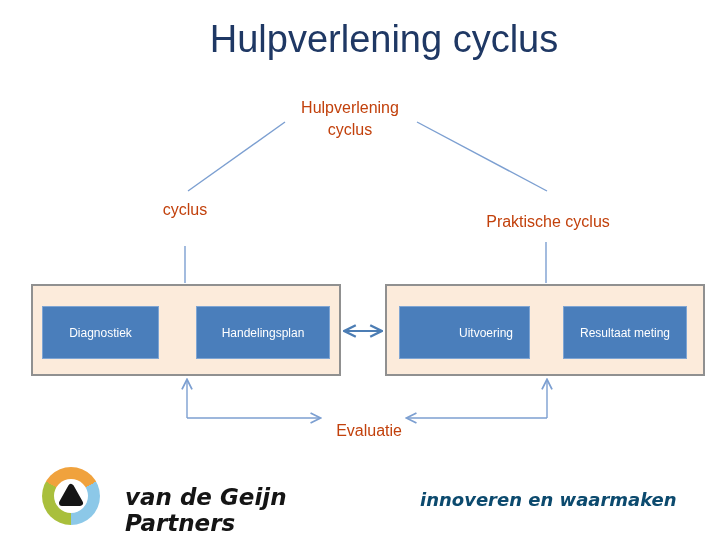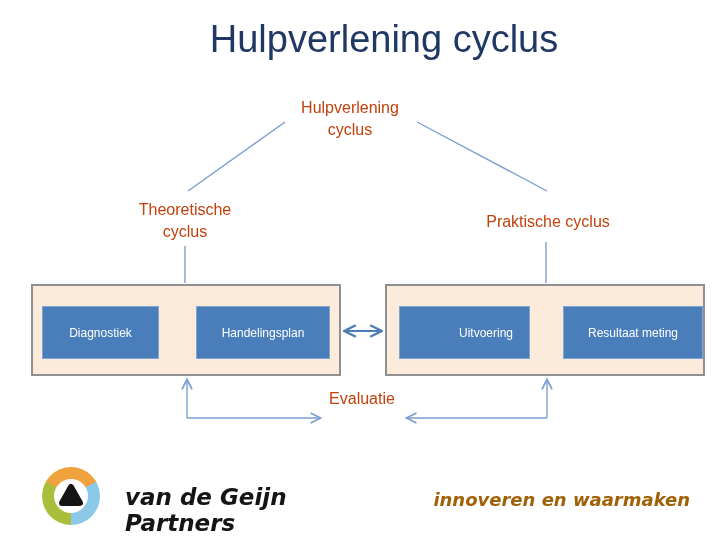--- a/index.html
+++ b/index.html
@@ -17,21 +17,21 @@
     color:var(--title,#1F3864);
     padding-left:20px;
   }
 
   
   .dlabel{font-size:16px;color:#c2410c;text-align:center;line-height:22px;}
   .dlabel span{display:block;}
   .root-label{left:270px;top:97px;width:160px;}
   .left-branch-label{left:105px;top:199px;width:160px;}
   .right-branch-label{left:458px;top:211px;width:180px;}
-  .evaluation-label{left:322px;top:388px;width:80px;}
+  .evaluation-label{left:322px;top:420px;width:80px;text-align:right;}
 
   
   .group-box{
     background:var(--group-fill,#FCEBDB);
     border:2px solid var(--group-border,#909090);
     box-sizing:border-box;
   }
   .group-left{left:31px;top:284px;width:310px;height:92px;}
   .group-right{left:385px;top:284px;width:320px;height:92px;}
 
@@ -39,21 +39,21 @@
   .node-box{
     background:var(--box-fill,#4A7EBB);
     border:1px solid var(--box-border,#7FA5D3);
     box-sizing:border-box;
     color:#ffffff;font-size:12px;text-align:center;
     display:flex;align-items:center;justify-content:center;
   }
   .node-diagnostiek{left:42px;top:306px;width:117px;height:53px;}
   .node-handelingsplan{left:196px;top:306px;width:134px;height:53px;}
   .node-uitvoering{left:399px;top:306px;width:131px;height:53px;padding-left:43px;}
-  .node-resultaat{left:563px;top:306px;width:140px;height:53px;}
+  .node-resultaat{left:563px;top:306px;width:124px;height:53px;}
 
   
   svg.overlay{left:0;top:0;width:728px;height:546px;pointer-events:none;}
   .connector{stroke:var(--connector,#7C9FD1);stroke-width:1.4;fill:none;}
   .arrow{stroke:var(--arrow,#4C7DB4);stroke-width:1.8;fill:none;}
   .mk-light{stroke:var(--connector,#7C9FD1);stroke-width:1.4;fill:none;}
   .mk-dark{stroke:var(--arrow,#4C7DB4);stroke-width:1.6;fill:none;}
 
   
   .logo-wrap{left:41px;top:466px;width:60px;height:60px;}
@@ -68,23 +68,23 @@
     position:absolute;left:13px;top:13px;width:34px;height:34px;border-radius:50%;
     background:#ffffff;
   }
   .logo-pick{position:absolute;left:14px;top:14px;width:32px;height:32px;}
   .brand-text{
     left:104px;top:484px;width:260px;
     font-family:"DejaVu Sans","Liberation Sans",sans-serif;
     font-style:italic;font-weight:600;font-size:23px;color:#151515;margin-left:21px;
   }
   .tagline-text{
-    left:420px;top:489px;width:270px;text-align:right;
+    left:420px;top:489px;width:270px;
     font-family:"DejaVu Sans","Liberation Sans",sans-serif;
-    font-style:italic;font-weight:600;font-size:18px;color:#a16207;
+    font-style:italic;font-weight:600;font-size:18px;color:#0c4a6e;
   }
 </style>
 </head>
 <body>
 
 <div class="abs slide-title">Hulpverlening cyclus</div>
 
 <svg class="abs overlay" viewBox="0 0 728 546" xmlns="http://www.w3.org/2000/svg">
   <defs>
     <marker id="ah-light" viewBox="0 0 10 10" refX="8.5" refY="5" markerWidth="9" markerHeight="9" orient="auto-start-reverse">
@@ -110,21 +110,20 @@
   <path class="connector" d="M547,418 L547,380" marker-end="url(#ah-light)"></path>
   <path class="connector" d="M547,418 L407,418" marker-end="url(#ah-light)"></path>
 </svg>
 
 <div class="abs dlabel root-label">
   <span>Hulpverlening</span>
   <span>cyclus</span>
 </div>
 
 <div class="abs dlabel left-branch-label">
-  <span>Theoretische</span>
   <span>cyclus</span>
 </div>
 <div class="abs dlabel right-branch-label">Praktische cyclus</div>
 
 <div class="abs group-box group-left"></div>
 <div class="abs group-box group-right"></div>
 
 <div class="abs node-box node-diagnostiek">
   <span>Diagnostiek</span>
 </div>

